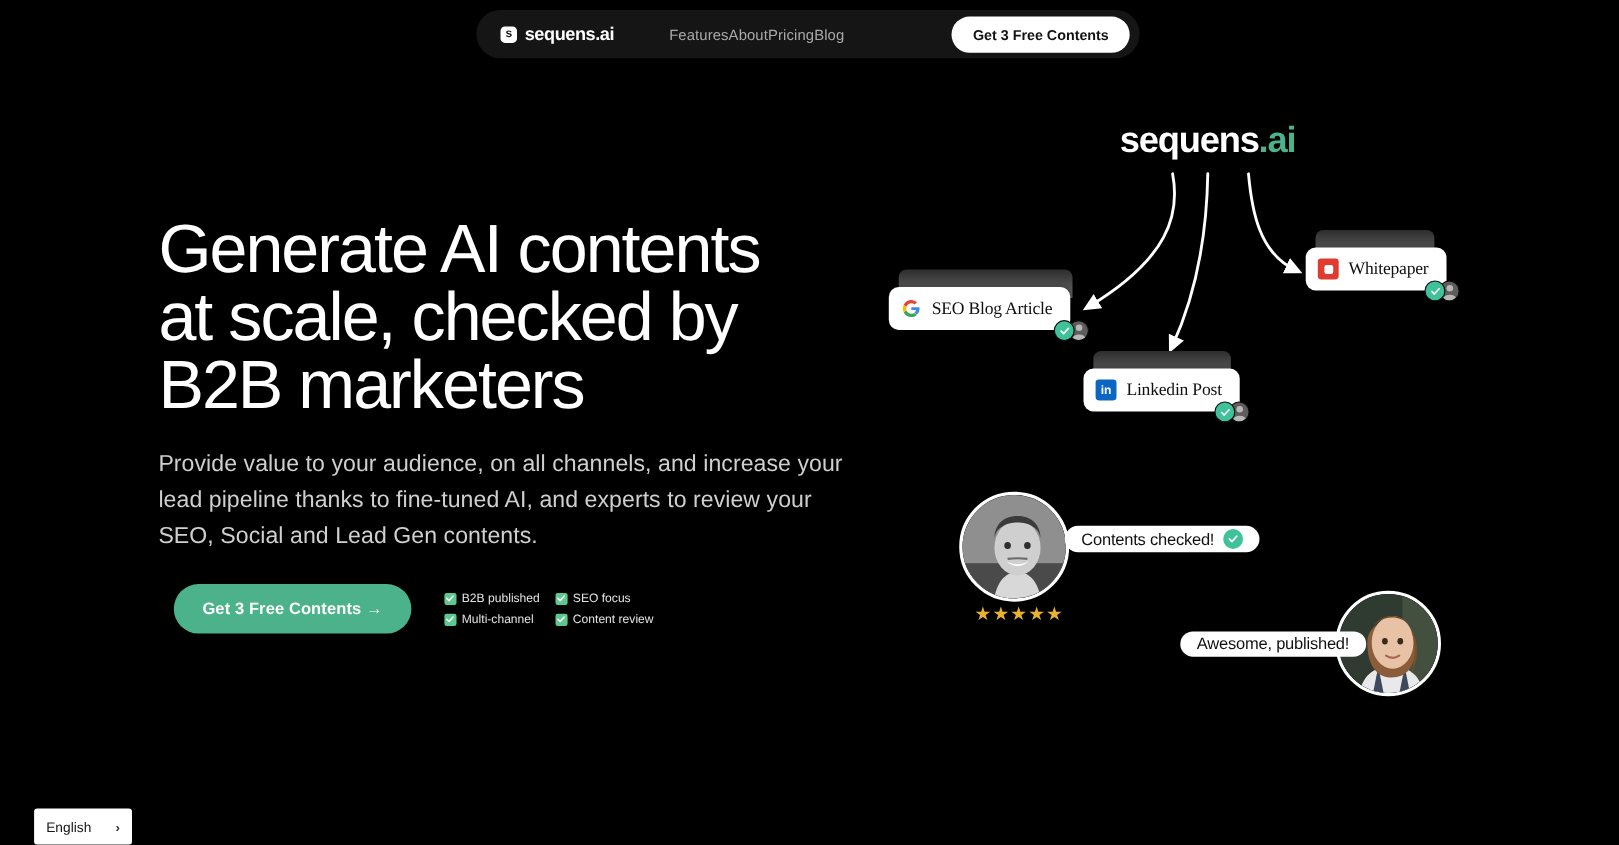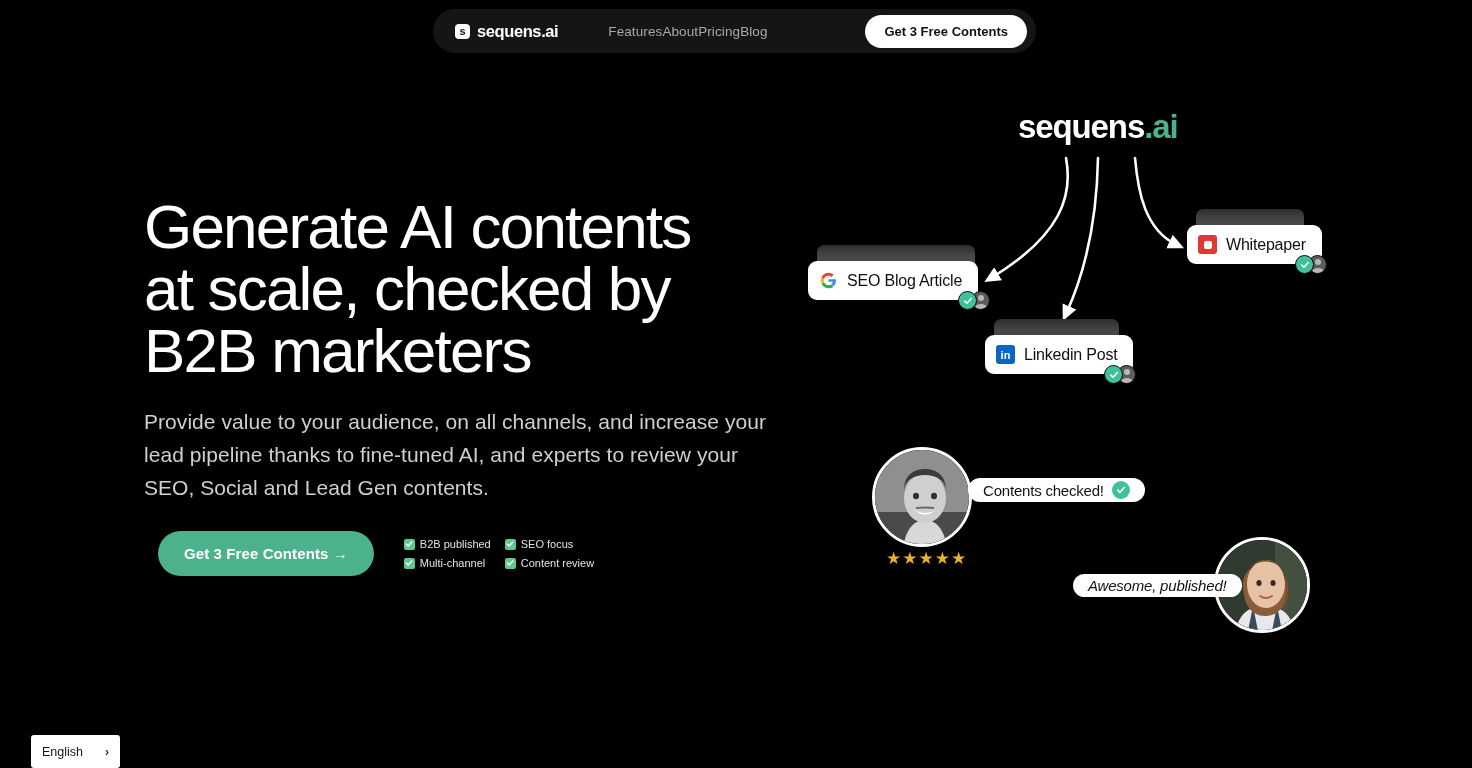--- a/index.html
+++ b/index.html
@@ -122,21 +122,21 @@
   .card-pill {
     position: absolute; left: 0; top: 16px;
     background: #ffffff;
     border-radius: 9px;
     display: flex; align-items: center; gap: 9px;
     padding: 10px 16px 10px 11px;
     box-shadow: 0 2px 7px rgba(0,0,0,0.6);
   }
   .card-label {
     color: #101010; font-size: 16px; font-weight: 500;
-    letter-spacing: -0.2px; white-space: nowrap;
+    letter-spacing: -0.2px; white-space: nowrap; font-family: Liberation Serif, serif;
   }
   .card-icon { width: 19px; height: 19px; flex: 0 0 auto; border-radius: 3px;
                display: flex; align-items: center; justify-content: center; }
   .icon-google { background: #ffffff; }
   .icon-linkedin { background: #0a66c2; color: #fff; font-size: 11px; font-weight: 700;
                    font-family: "Liberation Sans", sans-serif; }
   .icon-pdf { background: #df3b2f; display: flex; align-items: center; justify-content: center; }
   .icon-pdf i { display: block; width: 8px; height: 8px; border-radius: 2px; background: #ffffff; }
 
   .badges { position: absolute; display: flex; align-items: center; }
@@ -371,21 +371,21 @@
         <path d="M54 96 L60 66 L66 96 Z" fill="#3b4a5c"></path>
         <path d="M26 44 C26 18 70 18 70 46 C70 66 62 76 48 76 C34 76 26 64 26 44 Z" fill="#8a5c3a"></path>
         <ellipse cx="49" cy="44" rx="19" ry="24" fill="#e8c2a4"></ellipse>
         <path d="M30 36 C32 16 68 16 68 40 C66 26 58 20 48 20 C38 20 31 26 30 36 Z" fill="#6e4527"></path>
         <path d="M66 34 C74 44 72 62 66 72 C70 58 70 44 66 34 Z" fill="#7a4e2c"></path>
         <ellipse cx="42" cy="43" rx="2.6" ry="2.9" fill="#3a2a1e"></ellipse>
         <ellipse cx="56" cy="43" rx="2.6" ry="2.9" fill="#3a2a1e"></ellipse>
         <path d="M43 56 Q49 60 55 56" stroke="#a9664f" stroke-width="2" fill="none" stroke-linecap="round"></path>
       </svg>
     </div>
-    <div class="bubble" style="left:283px; top:494px;font-style:italic;">
+    <div class="bubble" style="left:283px; top:494px;">
       <span class="bubble-text">Awesome, published!</span>
     </div>
   </div>
 
   <div class="lang-selector">
     <span class="lang-label">English</span>
     <span class="lang-chevron">›</span>
   </div>
 
 </div>

